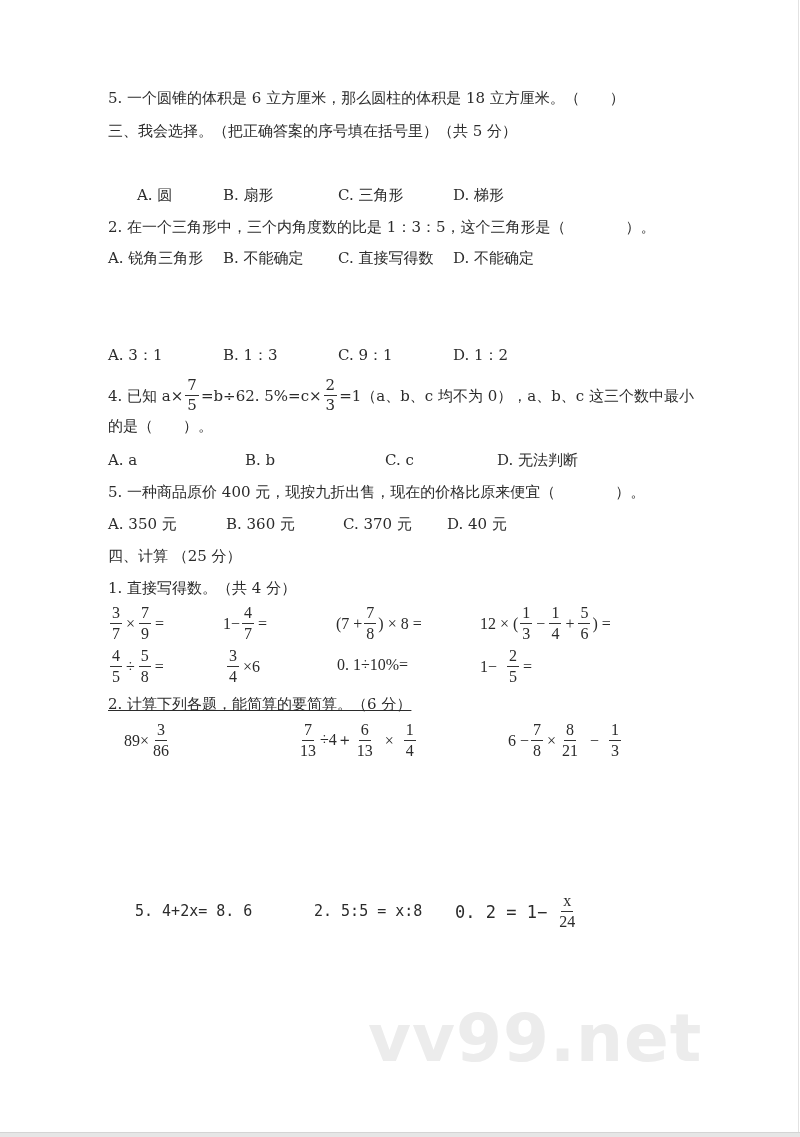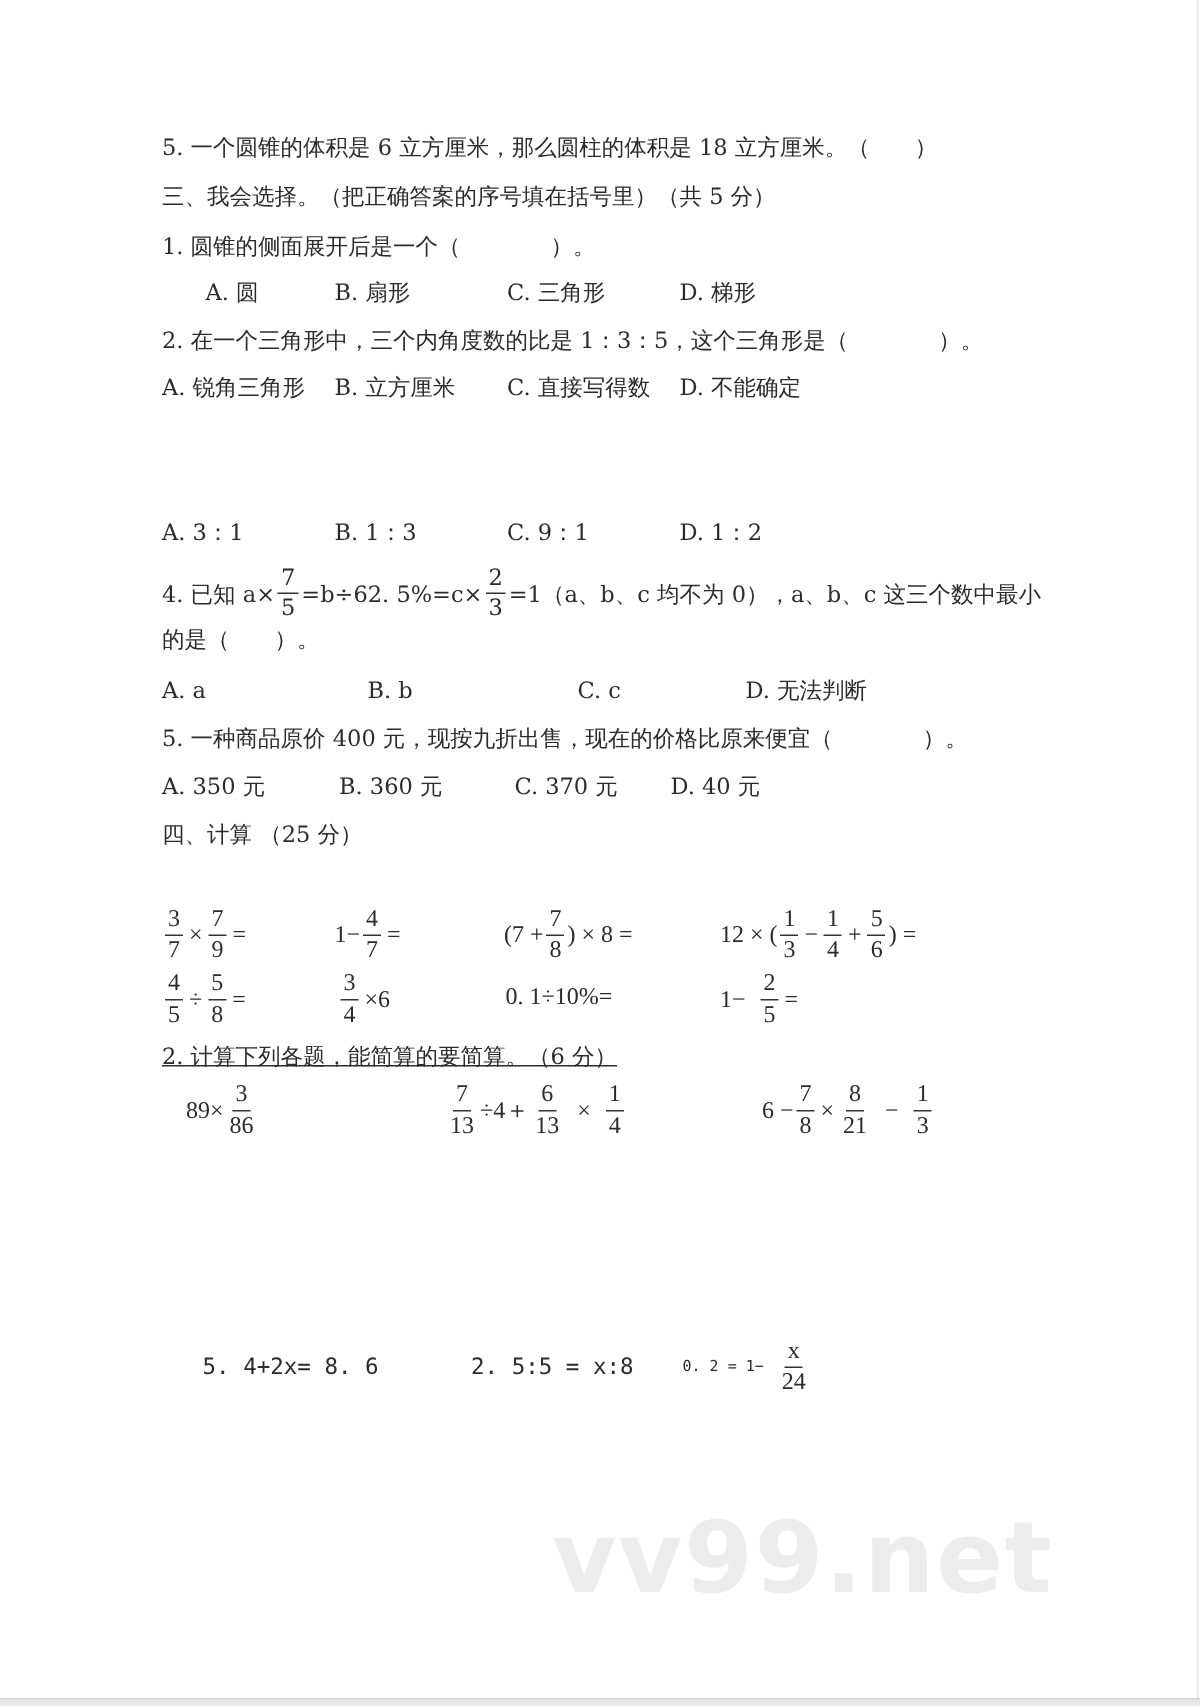--- a/index.html
+++ b/index.html
@@ -20,29 +20,28 @@
 </style>
 </head>
 <body>
 
 <div class="page">
 
   <div class="line" style="top:88px;">5. 一个圆锥的体积是 6 立方厘米，那么圆柱的体积是 18 立方厘米。（　　）</div>
 
   <div class="line" style="top:121px;">三、我会选择。（把正确答案的序号填在括号里）（共 5 分）</div>
 
-  <div class="line" style="top:154px;">1. 圆锥的侧面展开后是一个（　　　　）。</div>
   <div class="opt" style="left:108px; top:185px;margin-left:29px;">A. 圆</div>
   <div class="opt" style="left:223px; top:185px;">B. 扇形</div>
   <div class="opt" style="left:338px; top:185px;">C. 三角形</div>
   <div class="opt" style="left:453px; top:185px;">D. 梯形</div>
 
   <div class="line" style="top:217px;">2. 在一个三角形中，三个内角度数的比是 1：3：5，这个三角形是（　　　　）。</div>
   <div class="opt" style="left:108px; top:248px;">A. 锐角三角形</div>
-  <div class="opt" style="left:223px; top:248px;">B. 立方厘米</div>
+  <div class="opt" style="left:223px; top:248px;">B. 不能确定</div>
   <div class="opt" style="left:338px; top:248px;">C. 直接写得数</div>
   <div class="opt" style="left:453px; top:248px;">D. 不能确定</div>
 
   <div class="opt" style="left:108px; top:345px;">A.  3：1</div>
   <div class="opt" style="left:223px; top:345px;">B.  1：3</div>
   <div class="opt" style="left:338px; top:345px;">C. 9：1</div>
   <div class="opt" style="left:453px; top:345px;">D. 1：2</div>
 
   <div class="line" style="top:378px; display:flex; align-items:center;">
     <span>4. 已知 a×</span>
@@ -63,20 +62,21 @@
   <div class="opt" style="left:385px; top:450px;">C. c</div>
   <div class="opt" style="left:497px; top:450px;">D. 无法判断</div>
 
   <div class="line" style="top:482px;">5. 一种商品原价 400 元，现按九折出售，现在的价格比原来便宜（　　　　）。</div>
   <div class="opt" style="left:108px; top:514px;">A. 350 元</div>
   <div class="opt" style="left:226px; top:514px;">B. 360 元</div>
   <div class="opt" style="left:343px; top:514px;">C. 370 元</div>
   <div class="opt" style="left:447px; top:514px;">D. 40 元</div>
 
   <div class="line" style="top:546px;">四、计算 （25 分）</div>
+  <div class="line" style="top:578px;">1. 直接写得数。（共 4 分）</div>
 
   <div class="math" style="left:108px; top:605px;">
     <span class="frac">
         <span class="num">3</span>
         <span class="den">7</span>
       </span>
     <span class="sym">×</span>
     <span class="frac">
         <span class="num">7</span>
         <span class="den">9</span>
@@ -188,21 +188,21 @@
     <span class="sym" style="margin:0 8px;">−</span>
     <span class="frac">
         <span class="num">1</span>
         <span class="den">3</span>
       </span>
   </div>
 
   <div class="math" style="left:135px; top:902px; font-family:'DejaVu Sans Mono','Liberation Mono',monospace; font-size:15px;">5. 4+2x=  8. 6</div>
   <div class="math" style="left:314px; top:902px; font-family:'DejaVu Sans Mono','Liberation Mono',monospace; font-size:15px;">2. 5:5  =  x:8</div>
   <div class="math" style="left:455px; top:893px;">
-    <span style="font-family:'DejaVu Sans Mono','Liberation Mono',monospace; font-size:10px;">0. 2  =  1−</span>
+    <span style="font-family:'DejaVu Sans Mono','Liberation Mono',monospace; font-size:17px;">0. 2  =  1−</span>
     <span style="display:inline-block;width:8px;"></span>
     <span class="frac">
         <span class="num">x</span>
         <span class="den">24</span>
       </span>
   </div>
 
   <div class="watermark">vv99.net</div>
 </div>
 <div class="bottom-bar"></div>

